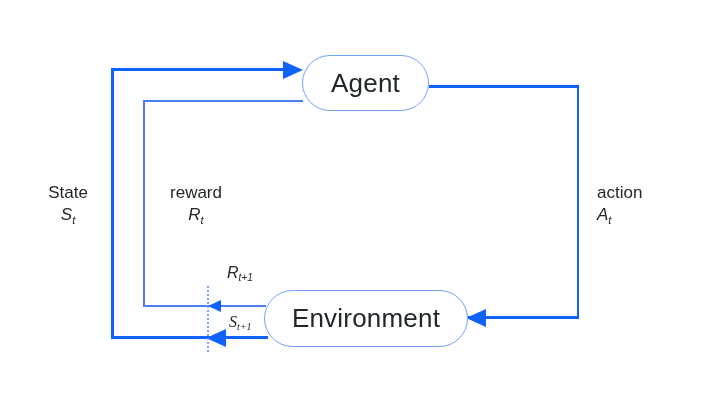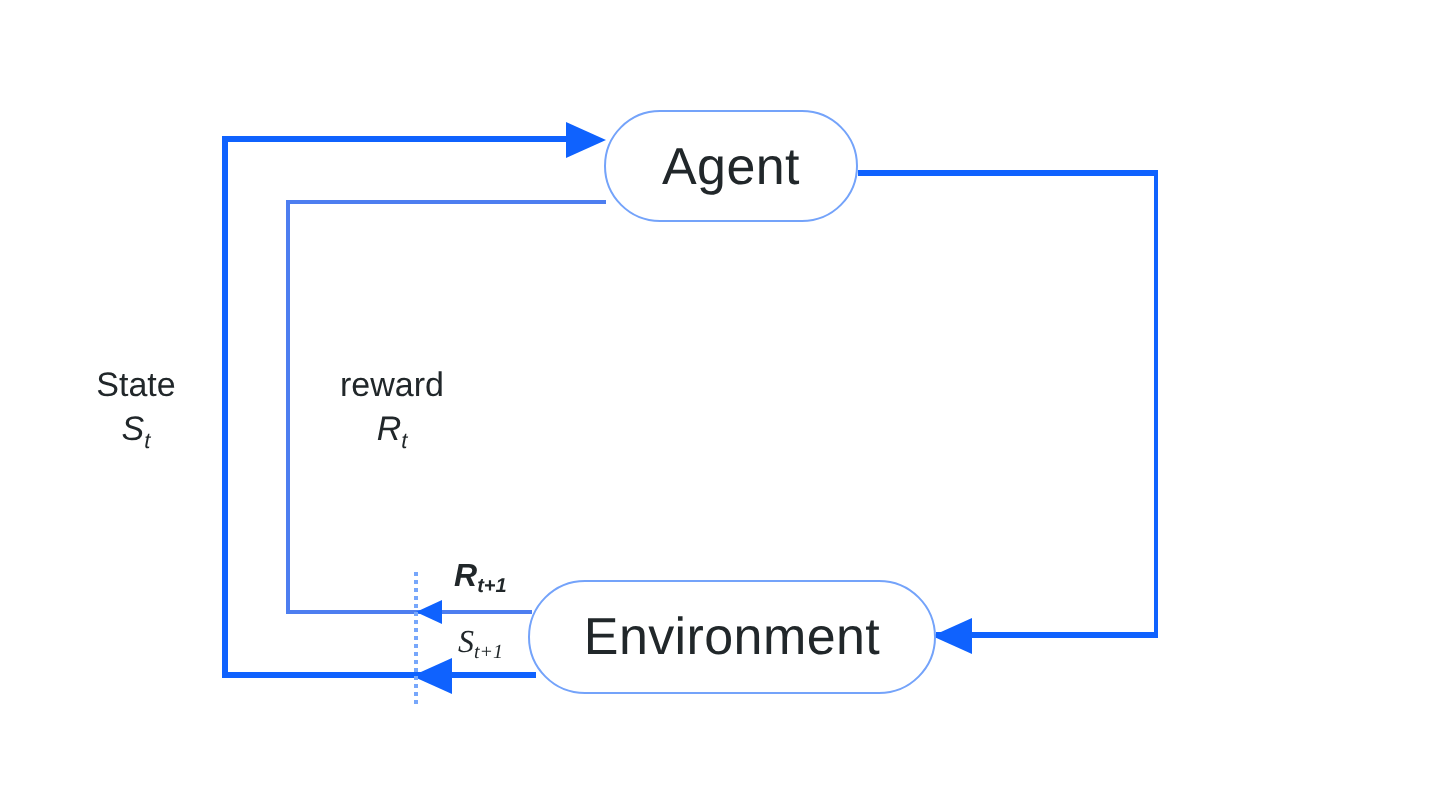--- a/index.html
+++ b/index.html
@@ -125,18 +125,22 @@
   <div class="edge-label centered" style="left:158px; top:182px; width:76px;">
     <div>reward</div>
     <div><span class="sym">R</span><sub>t</sub></div>
   </div>
 
   <div class="edge-label centered" style="left:30px; top:182px; width:76px;">
     <div>State</div>
     <div><span class="sym">S</span><sub>t</sub></div>
   </div>
 
+  <div class="edge-label" style="left:597px; top:182px;">
+    <div>action</div>
+    <div><span class="sym">A</span><sub>t</sub></div>
+  </div>
 
-  <div class="flow-label" style="left:227px; top:280px;font-weight:bold;"><span>R</span><sub>t+1</sub></div>
+  <div class="flow-label" style="left:227px; top:264px;"><span>R</span><sub>t+1</sub></div>
 
   <div class="flow-label" style="left:229px; top:313px;font-family:Liberation Serif, serif;"><span>S</span><sub>t+1</sub></div>
 
 </div>
 
 </body></html>

